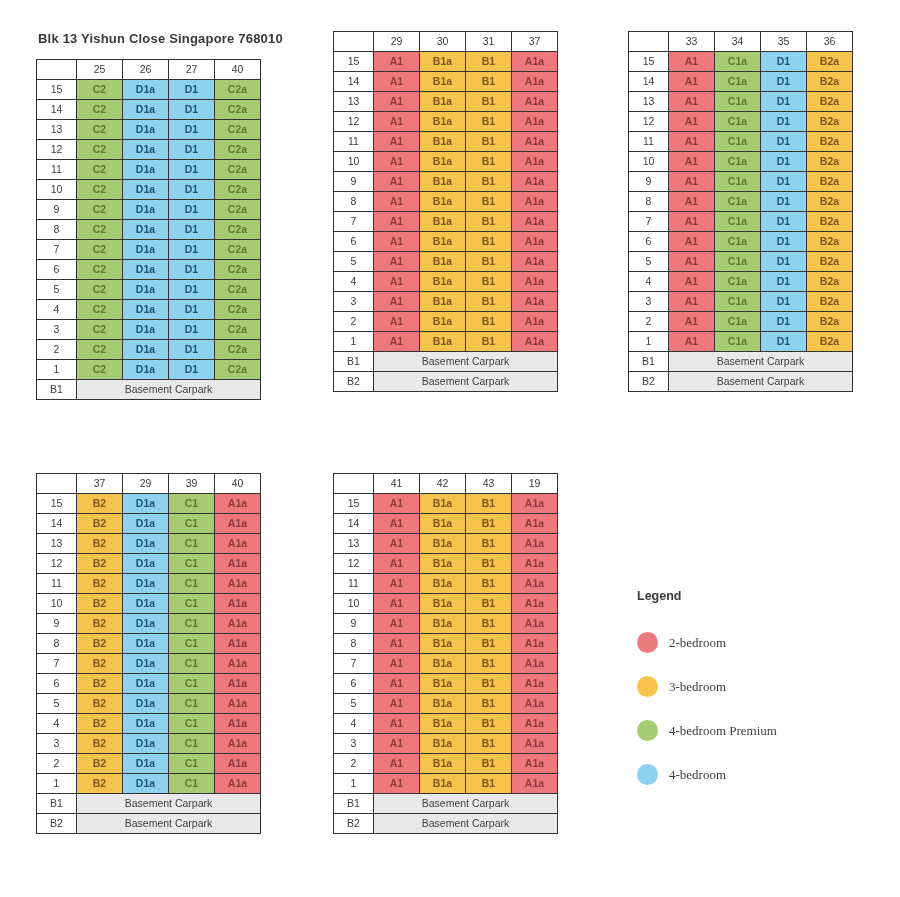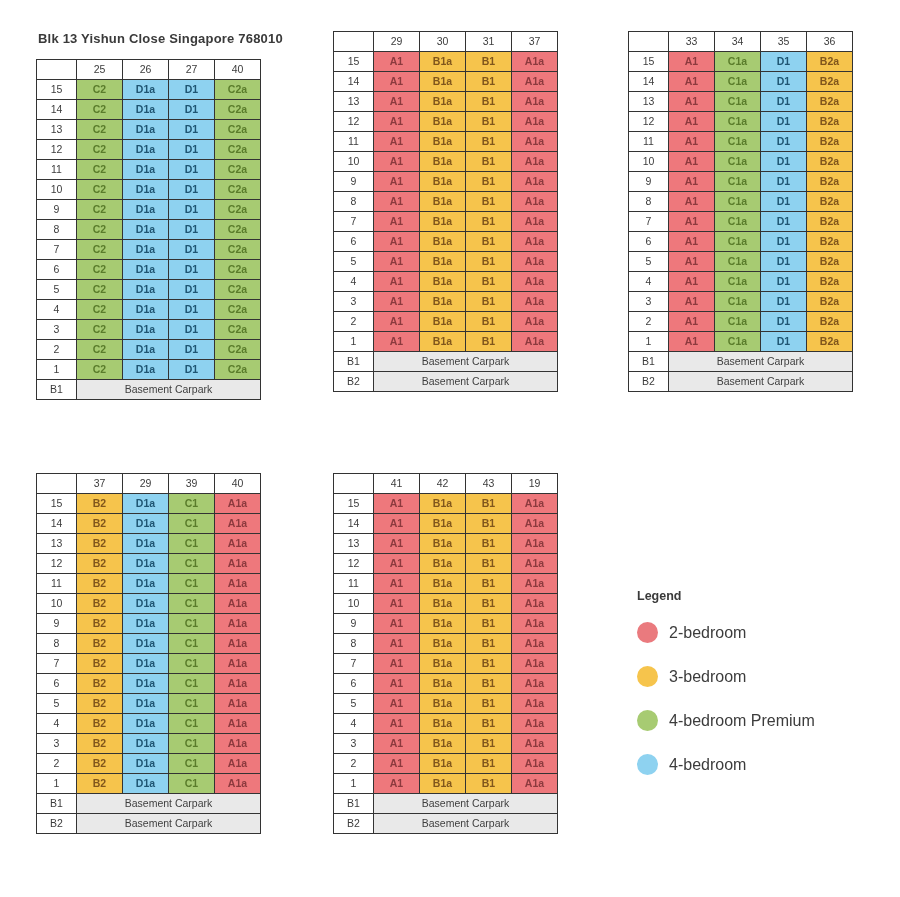--- a/index.html
+++ b/index.html
@@ -33,24 +33,24 @@
   }
   .col-floor { width:39px; }
   .col-stack { width:45px; }
   .corner-cell, .stack-header, .floor-label, .basement-level {
     background:#ffffff; color:#3c3c3c; font-weight:normal;
   }
   .unit-cell { font-weight:bold; }
   .basement-cell { background:#e9e9e9; color:#3f3f3f; font-weight:normal; }
 
   .legend { position:absolute; left:637px; top:589px; }
-  .legend-title { margin:0 0 19px 0; font-size:12.5px; font-weight:bold; color:#3a3a3a; }
+  .legend-title { margin:0 0 29px 0; font-size:12.5px; font-weight:bold; color:#3a3a3a; }
   .legend-item { display:flex; align-items:center; height:21px; margin-bottom:23px; }
   .legend-swatch { width:21px; height:21px; border-radius:50%; margin-right:11px; flex:0 0 auto; }
-  .legend-label { font-size:16px; color:#3c3c3c; }
+  .legend-label { font-size:13px; color:#3c3c3c;font-family:Liberation Serif, serif; }
 </style>
 </head>
 <body>
 
 <div id="canvas">
 
   <section class="block pos-0">
     <h2 class="block-title">Blk 13 Yishun Close Singapore 768010</h2>
     <table class="grid">
         <thead>

